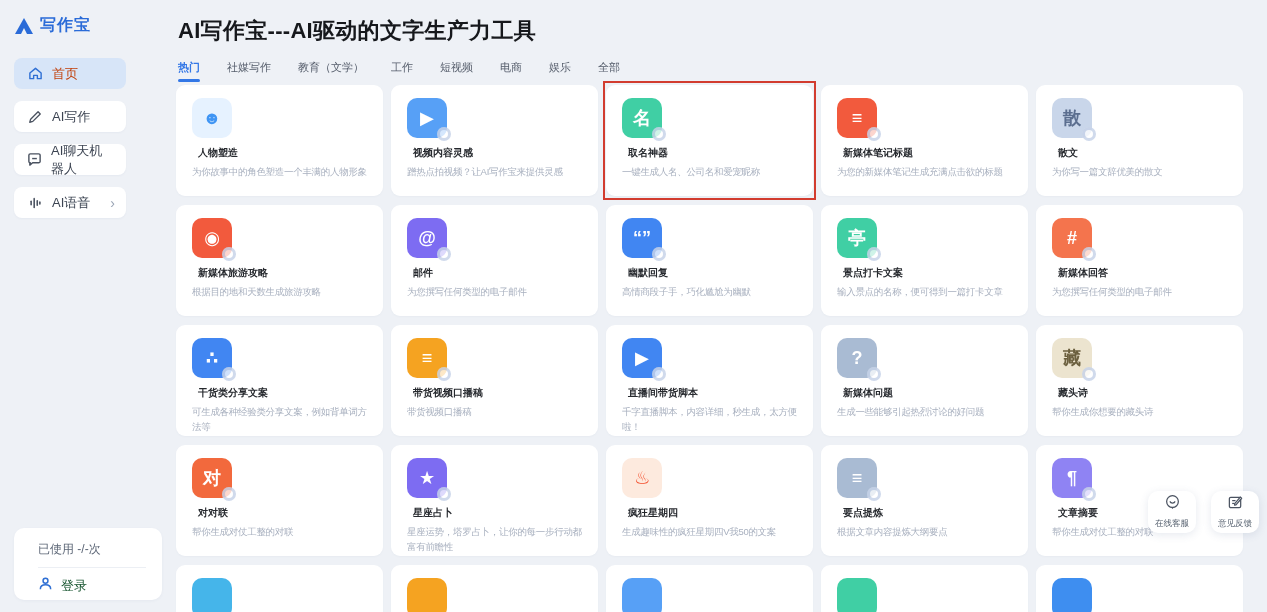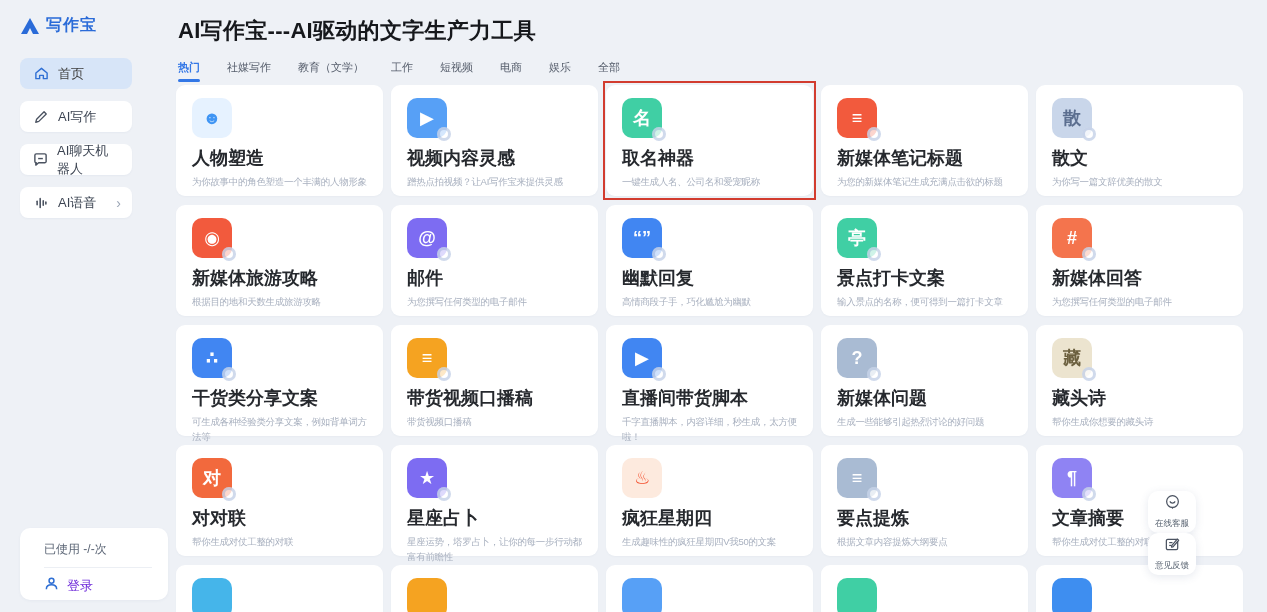--- a/index.html
+++ b/index.html
@@ -2,44 +2,44 @@
 <html style="--hl: #d23c2f;"><head>
 <meta charset="utf-8">
 <style>
   * { margin:0; padding:0; box-sizing:border-box; }
   html,body { width:1267px; height:612px; overflow:hidden; }
   body {
     font-family:"Liberation Sans","DejaVu Sans",sans-serif;
     background:#eef1f6; color:#333; position:relative;
   }
   
-  .sidebar { position:absolute; left:0; top:0; width:140px; height:612px;margin-left:6px; }
+  .sidebar { position:absolute; left:0; top:0; width:140px; height:612px; }
   .logo { display:flex; align-items:center; gap:6px; padding:15px 0 0 14px; }
   .logo svg { display:block; }
   .logo-text { font-size:16px; font-weight:bold; color:#2a6bd8; letter-spacing:1px; }
   .side-items { margin-top:22px; }
   .side-item {
     display:flex; align-items:center; gap:9px;
     margin:0 14px 12px 14px; height:31px; padding:0 13px;
     background:#fff; border-radius:8px; font-size:13px; color:#3c4452;
     box-shadow:0 1px 2px rgba(80,100,140,.05); cursor:pointer; position:relative;
   }
-  .side-item.active { background:#d7e5f8; color:#404040; box-shadow:none; }
+  .side-item.active { background:#d7e5f8; color:#c2410c; box-shadow:none; }
   .side-item .chev { position:absolute; right:11px; color:#9aa4b5; font-size:14px; }
   .side-icon { width:16px; height:16px; display:flex; align-items:center; justify-content:center; }
   
   .usage-card {
     position:absolute; left:14px; top:528px; width:148px; height:72px;
     background:#fff; border-radius:10px; padding:10px 16px 0 24px;
     box-shadow:0 1px 3px rgba(80,100,140,.06);
   }
   .usage-text { font-size:12px; color:#5c6676; padding-top:3px; }
   .usage-divider { border:none; border-top:1px solid #eceff4; margin:9px 0 8px 0; }
   .login-row { display:flex; align-items:center; gap:8px; cursor:pointer; }
-  .login-label { font-size:13px; color:#6d28d9; }
+  .login-label { font-size:13px; color:#14532d; }
   
   .main { position:absolute; left:176px; top:0; width:1091px; height:612px; }
   .page-title { font-size:22px; font-weight:bold; color:#16181c; padding:16px 0 0 2px; letter-spacing:.3px; }
   .tabs { display:flex; gap:27px; margin:14px 0 0 2px; }
   .tab { font-size:11px; color:#555d6b; cursor:pointer; position:relative; padding-bottom:7px; }
   .tab.active { color:#3377e6; font-weight:bold; }
   .tab.active::after {
     content:""; position:absolute; left:50%; transform:translateX(-50%);
     bottom:0; width:22px; height:3px; border-radius:2px; background:#3377e6;
   }
@@ -55,27 +55,27 @@
   .card .icon {
     width:40px; height:40px; border-radius:10px; position:relative;
     display:flex; align-items:center; justify-content:center;
   }
   .card .glyph { font-size:18px; font-weight:bold; line-height:1; }
   .card .badge {
     position:absolute; right:-4px; bottom:-3px; width:14px; height:14px;
     border-radius:50%; background:rgba(255,255,255,.75);
     box-shadow:inset 0 0 0 3px rgba(120,150,200,.35);
   }
-  .card .title { font-size:18px; font-weight:bold; color:#26292e; margin-top:8px; }
+  .card .title { font-size:10px; font-weight:bold; color:#26292e; margin-top:8px;margin-left:6px; }
   .card .desc {
     font-size:9.5px; letter-spacing:-.3px; color:#a8b0bf; margin-top:5px; line-height:1.55;
   }
   .hl-frame { position:absolute; inset:-4px -3px; border:2px solid var(--hl,#d23c2f); pointer-events:none; z-index:5; }
   
-  .floaters { position:absolute; left:1148px; top:491px; display:flex; flex-direction:column; gap:0; z-index:9; }
+  .floaters { position:absolute; left:1148px; top:491px; display:flex; flex-direction:row; gap:15px; z-index:9; }
   .floater {
     width:48px; height:42px; background:#fff; border-radius:10px;
     box-shadow:0 2px 8px rgba(80,100,140,.14);
     display:flex; flex-direction:column; align-items:center; justify-content:center;
     gap:2px; cursor:pointer;
   }
   .floater-label { font-size:9px; color:#55606e; transform:scale(.95); white-space:nowrap; }
 </style>
 </head>
 <body>

